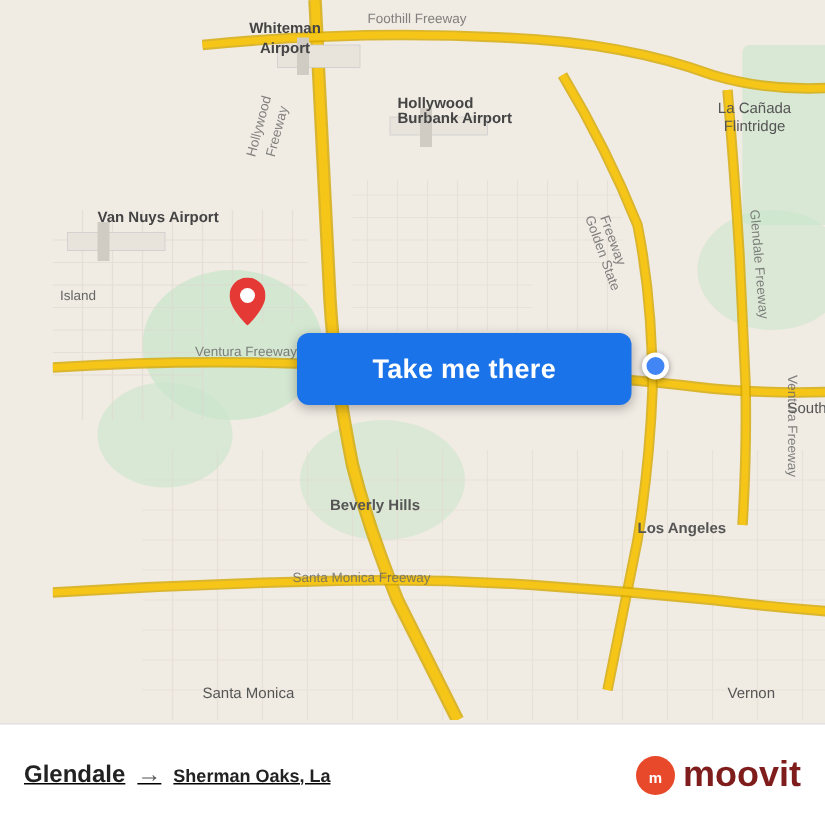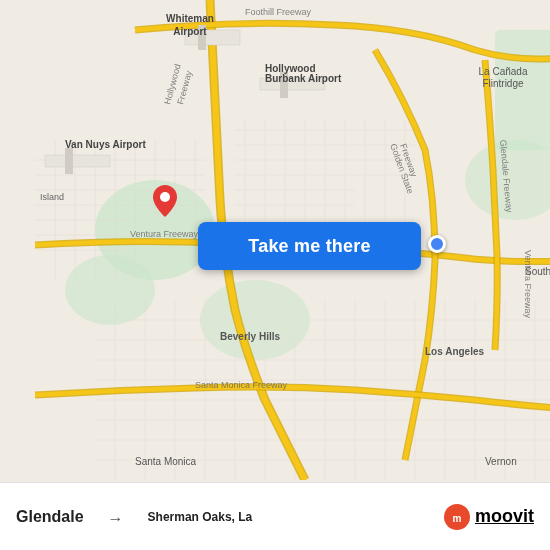--- a/index.html
+++ b/index.html
@@ -110,22 +110,23 @@
       display: flex;
       align-items: center;
       padding: 0 16px;
       justify-content: space-between;
       border-top: 1px solid #e0e0e0;
     }
 
     .route-info {
       display: flex;
       align-items: center;
-      gap: 24px;
+      gap: 8px;
       flex: 1;
+      text-decoration: underline;
     }
 
     .route-from {
       font-size: 16px;
       font-weight: 600;
       color: #222;
     }
 
     .route-arrow {
       font-size: 16px;
@@ -138,24 +139,23 @@
       color: #222;
     }
 
     .moovit-logo {
       display: flex;
       align-items: center;
       gap: 4px;
     }
 
     .moovit-text {
-      font-size: 18px;
+      font-size: 24px;
       font-weight: 700;
-      color: #000000;
-      text-decoration: underline;
+      color: #7f1d1d;
     }
 
     .moovit-icon {
       width: 28px;
       height: 28px;
     }
 
     .label-text {
       font-size: 10px;
       fill: #555;

